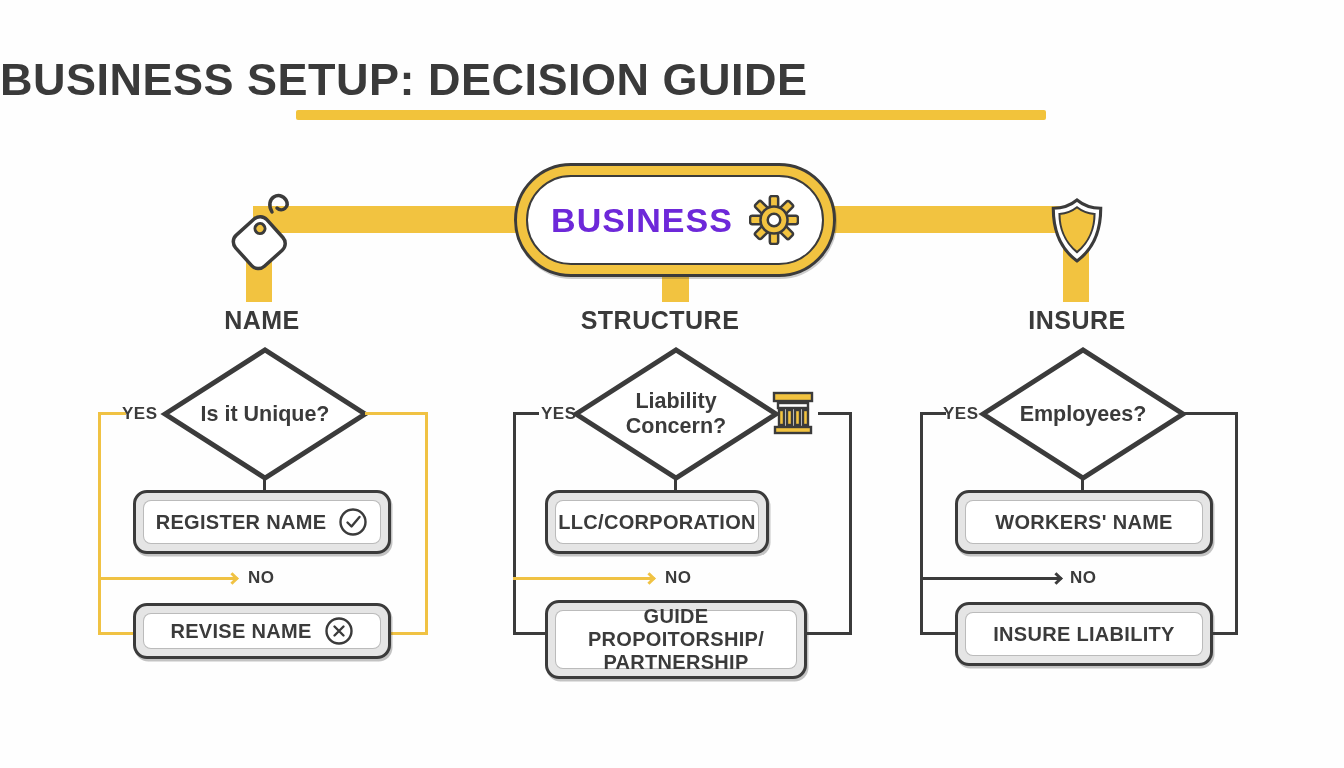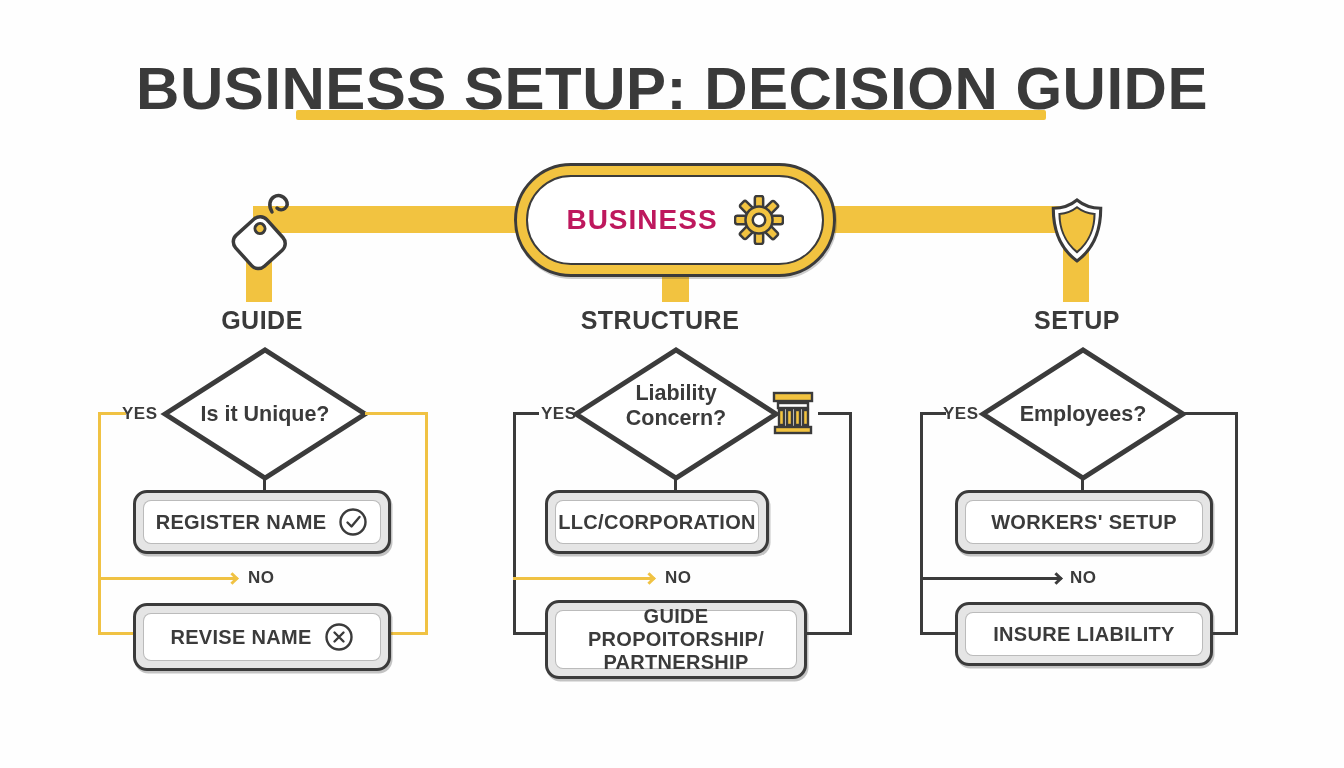--- a/index.html
+++ b/index.html
@@ -1,36 +1,36 @@
 <!DOCTYPE html>
 <html><head>
 <meta charset="utf-8">
 <style>
   html,body{margin:0;padding:0;}
   body{width:1344px;height:768px;background:#fefefe;overflow:hidden;
        font-family:"Liberation Sans", sans-serif;color:#3b3b3b;}
   .canvas{position:relative;width:1344px;height:768px;}
 
   
-  .title{position:absolute;left:0;top:54px;width:100%;text-align:center;
-         font-size:60px;font-weight:800;letter-spacing:0.5px;color:#3a3a3a;}
+  .title{position:absolute;left:0;top:54px;width:100%;
+         font-size:45px;font-weight:800;letter-spacing:0.5px;color:#3a3a3a;}
   .title-underline{position:absolute;left:296px;top:110px;width:750px;height:10px;
          background:#F2C33B;border-radius:2px;}
 
   
   .trunk-bar{position:absolute;left:253px;top:206px;width:836px;height:27px;background:#F2C340;}
   .stem{position:absolute;background:#F2C340;}
 
   
   .pill{position:absolute;left:514px;top:163px;width:322px;height:114px;box-sizing:border-box;
         border:3px solid #3b3b3b;border-radius:60px;background:#F2C340;z-index:3;
         box-shadow:1px 2px 0 rgba(59,59,59,.25);}
   .pill-in{position:absolute;inset:9px;border:2.5px solid #3b3b3b;border-radius:46px;background:#fff;
         display:flex;align-items:center;justify-content:center;gap:16px;}
-  .pill-label{font-size:28px;font-weight:800;letter-spacing:1px;color:#be185d;}
+  .pill-label{font-size:34px;font-weight:800;letter-spacing:1px;color:#6d28d9;}
 
   
   .col-label{position:absolute;top:306px;text-align:center;font-size:25px;font-weight:800;
         letter-spacing:.5px;color:#3a3a3a;}
 
   
   .diamond{position:absolute;}
   .question{position:absolute;display:flex;align-items:center;justify-content:center;
         text-align:center;font-size:21.5px;font-weight:800;line-height:1.15;color:#3b3b3b;z-index:2;}
 
@@ -95,36 +95,36 @@
       <rect x="16" y="31" width="42" height="42" rx="9" fill="#ffffff" stroke="#3b3b3b" stroke-width="3.5"></rect>
       <circle cx="47" cy="42" r="5" fill="#F2C340" stroke="#3b3b3b" stroke-width="3"></circle>
     </g>
   </svg>
 
   <svg style="position:absolute;left:1048px;top:198px;z-index:2;" width="58" height="66" viewBox="0 0 56 64">
     <path d="M28 2 C 34 7, 43 10, 51 10 C 51 28, 46 48, 28 61 C 10 48, 5 28, 5 10 C 13 10, 22 7, 28 2 Z" fill="#ffffff" stroke="#3b3b3b" stroke-width="3"></path>
     <path d="M28 9 C 33 13, 39 15, 45 15.5 C 45 27, 41 42, 28 52.5 C 15 42, 11 27, 11 15.5 C 17 15, 23 13, 28 9 Z" fill="#F2C340" stroke="#3b3b3b" stroke-width="2"></path>
   </svg>
 
-  <div class="col-label" style="left:192px;width:140px;">GUIDE</div>
+  <div class="col-label" style="left:192px;width:140px;">NAME</div>
   <div class="col-label" style="left:560px;width:200px;">STRUCTURE</div>
-  <div class="col-label" style="left:1007px;width:140px;">SETUP</div>
+  <div class="col-label" style="left:1007px;width:140px;">INSURE</div>
 
   <svg class="diamond" style="left:159px;top:344px;" width="212" height="140" viewBox="0 0 212 140">
     <polygon points="6,70 106,6 206,70 106,134" fill="#ffffff" stroke="#3b3b3b" stroke-width="5"></polygon>
   </svg>
   <svg class="diamond" style="left:570px;top:344px;" width="212" height="140" viewBox="0 0 212 140">
     <polygon points="6,70 106,6 206,70 106,134" fill="#ffffff" stroke="#3b3b3b" stroke-width="5"></polygon>
   </svg>
   <svg class="diamond" style="left:977px;top:344px;" width="212" height="140" viewBox="0 0 212 140">
     <polygon points="6,70 106,6 206,70 106,134" fill="#ffffff" stroke="#3b3b3b" stroke-width="5"></polygon>
   </svg>
 
   <div class="question" style="left:180px;top:384px;width:170px;height:60px;">Is it Unique?</div>
-  <div class="question" style="left:596px;top:372px;width:160px;height:68px;">Liability Concern?</div>
+  <div class="question" style="left:596px;top:380px;width:160px;height:68px;">Liability Concern?</div>
   <div class="question" style="left:998px;top:384px;width:170px;height:60px;">Employees?</div>
 
   <svg style="position:absolute;left:770px;top:390px;z-index:2;" width="46" height="46" viewBox="0 0 46 46">
     <g stroke="#3b3b3b" stroke-width="2.4">
       <rect x="4" y="3" width="38" height="8" fill="#F2C340"></rect>
       <rect x="8" y="13" width="30" height="5" fill="#ffffff"></rect>
       <rect x="9" y="20" width="5" height="15" fill="#F2C340"></rect>
       <rect x="17" y="20" width="5" height="15" fill="#F2C340"></rect>
       <rect x="25" y="20" width="5" height="15" fill="#F2C340"></rect>
       <rect x="33" y="20" width="5" height="15" fill="#F2C340"></rect>
@@ -172,21 +172,21 @@
   <div class="obox" style="left:133px;top:490px;width:258px;height:64px;">
     <div class="obox-in">
       <span>REGISTER NAME</span>
       <svg class="icon" width="30" height="30" viewBox="0 0 30 30">
         <circle cx="15" cy="15" r="12.5" fill="#fff" stroke="#3b3b3b" stroke-width="2.4"></circle>
         <path d="M9.5 15.5 l4 4 L21.5 10" fill="none" stroke="#3b3b3b" stroke-width="2.4" stroke-linecap="round" stroke-linejoin="round"></path>
       </svg>
     </div>
   </div>
 
-  <div class="obox" style="left:133px;top:603px;width:258px;height:68px;">
+  <div class="obox" style="left:133px;top:603px;width:258px;height:56px;">
     <div class="obox-in">
       <span>REVISE NAME</span>
       <svg class="icon" width="30" height="30" viewBox="0 0 30 30">
         <circle cx="15" cy="15" r="12.5" fill="#fff" stroke="#3b3b3b" stroke-width="2.4"></circle>
         <path d="M10.5 10.5 l9 9 M19.5 10.5 l-9 9" fill="none" stroke="#3b3b3b" stroke-width="2.4" stroke-linecap="round"></path>
       </svg>
     </div>
   </div>
 
   <div class="obox" style="left:545px;top:490px;width:224px;height:64px;">
@@ -196,21 +196,21 @@
   </div>
 
   <div class="obox" style="left:545px;top:600px;width:262px;height:79px;">
     <div class="obox-in">
       <span>GUIDE PROPOITORSHIP/ PARTNERSHIP</span>
     </div>
   </div>
 
   <div class="obox" style="left:955px;top:490px;width:258px;height:64px;">
     <div class="obox-in">
-      <span>WORKERS' SETUP</span>
+      <span>WORKERS' NAME</span>
     </div>
   </div>
 
   <div class="obox" style="left:955px;top:602px;width:258px;height:64px;">
     <div class="obox-in">
       <span>INSURE LIABILITY</span>
     </div>
   </div>
 
 </div>

